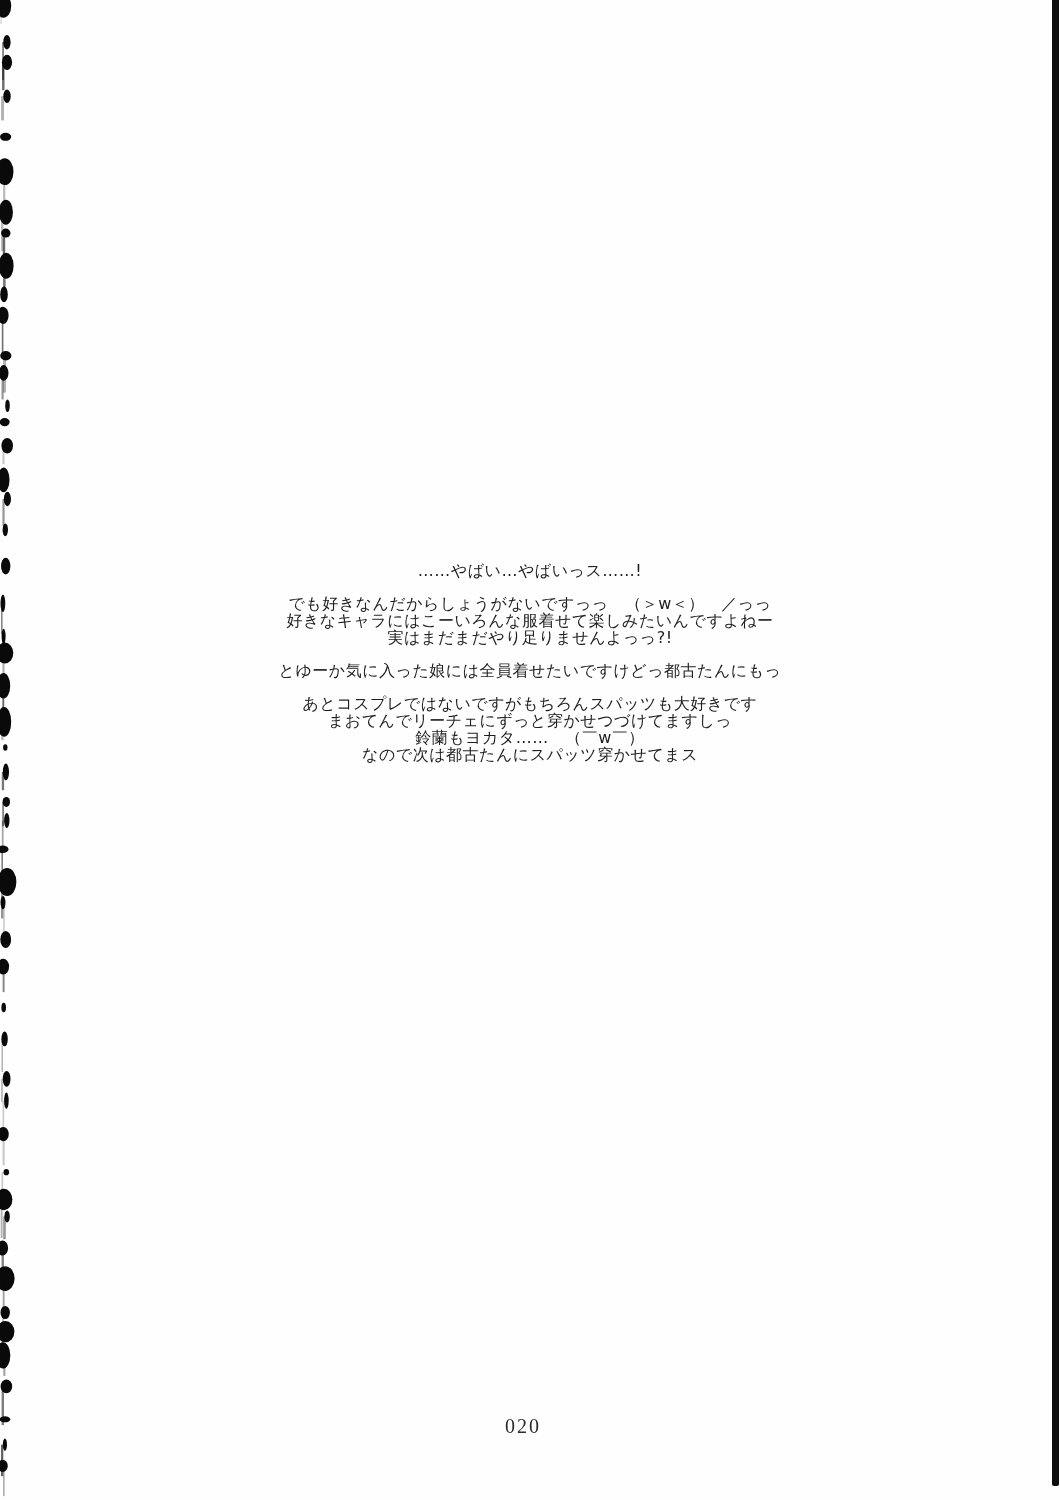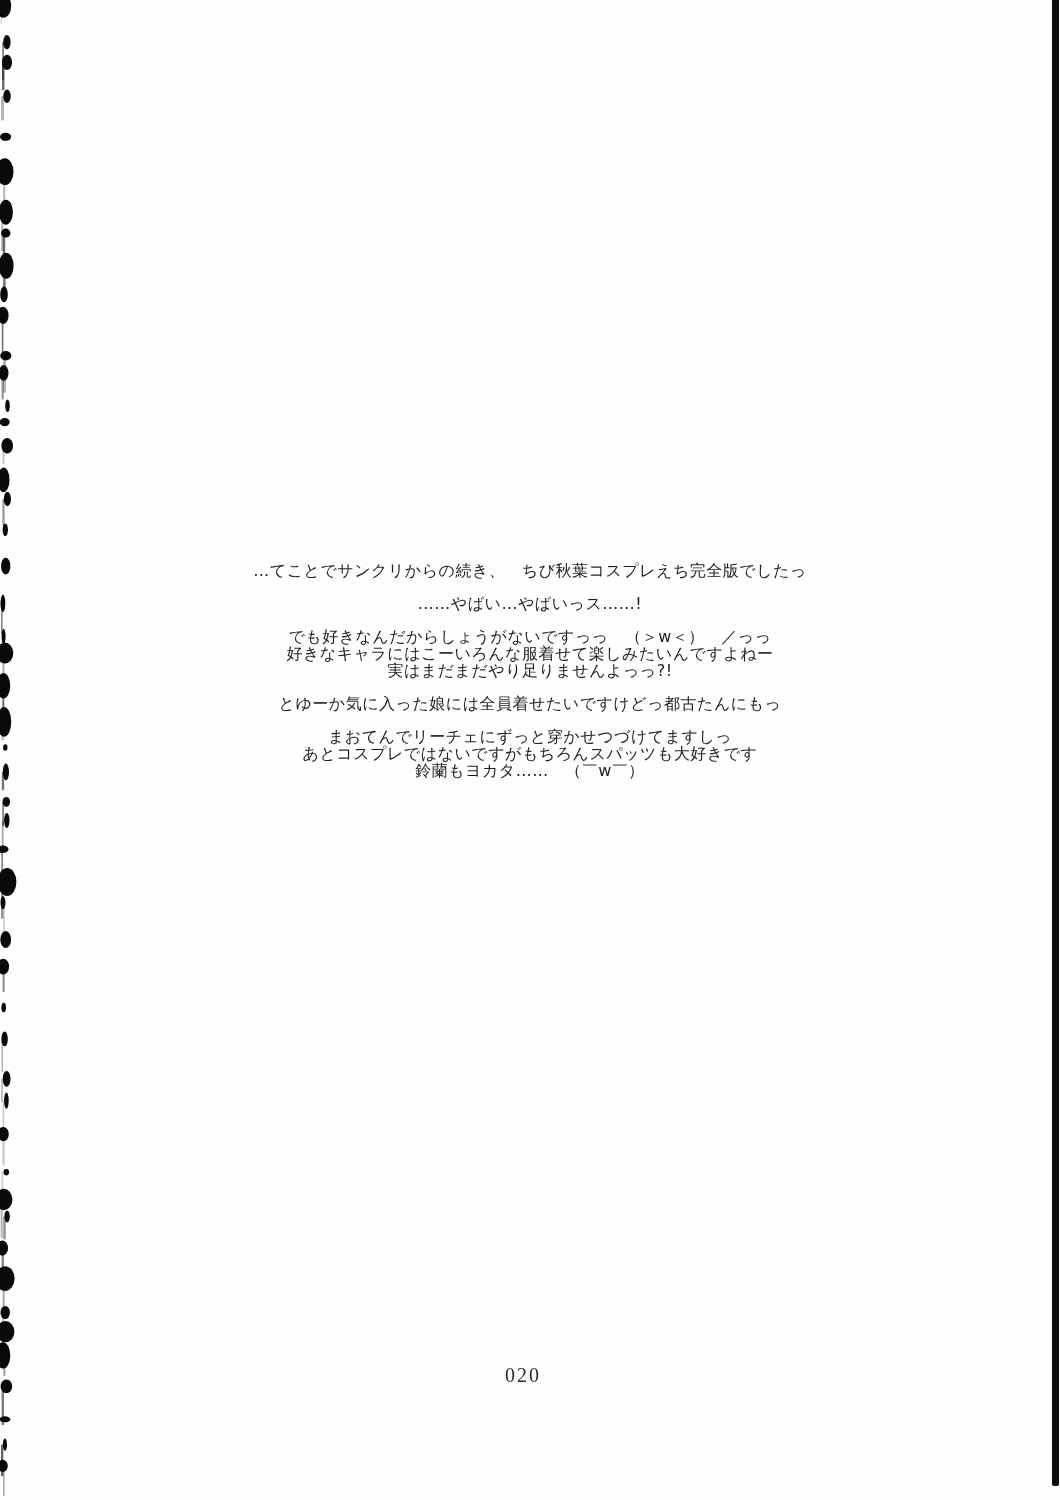--- a/index.html
+++ b/index.html
@@ -56,21 +56,21 @@
     display: block;
     height: 17px;
     line-height: 17px;
     white-space: nowrap;
   }
   
   .folio {
     position: absolute;
     left: 0;
     right: 0;
-    top: 1364px;
+    top: 1415px;
     text-align: center;
   }
   .folio span {
     display: inline-block;
     transform: translateX(-7px);
     font-family: "Liberation Serif", "DejaVu Serif", serif;
     font-size: 20px;
     letter-spacing: 2px;
     color: #2b2b2b;
   }
@@ -171,37 +171,35 @@
       <ellipse cx="4.9" cy="1444.7" rx="2.1" ry="6.2" fill="#0a0a0a"></ellipse>
       <rect x="1.0" y="1444.7" width="2.3" height="31.5" fill="#0a0a0a" opacity="0.63"></rect>
       <ellipse cx="2.7" cy="1465.9" rx="5.1" ry="6.1" fill="#0a0a0a"></ellipse>
       <rect x="3.1" y="1465.9" width="1.5" height="30.2" fill="#0a0a0a" opacity="0.35"></rect>
     </svg>
 
   <div id="edge-right" class="edge-right" style="background: rgb(12, 12, 12);"></div>
 
   <div class="afterword">
     <p>
-      <span class="line">…てことでサンクリからの続き、　ちび秋葉コスプレえち完全版でしたっ</span>
-    </p>
-    <p>
       <span class="line">……やばい…やばいっス……!</span>
     </p>
     <p>
       <span class="line">でも好きなんだからしょうがないですっっ　（＞w＜）　／っっ</span>
       <span class="line">好きなキャラにはこーいろんな服着せて楽しみたいんですよねー</span>
       <span class="line">実はまだまだやり足りませんよっっ?!</span>
     </p>
     <p>
       <span class="line">とゆーか気に入った娘には全員着せたいですけどっ都古たんにもっ</span>
     </p>
     <p>
+      <span class="line">あとコスプレではないですがもちろんスパッツも大好きです</span>
       <span class="line">まおてんでリーチェにずっと穿かせつづけてますしっ</span>
-      <span class="line">あとコスプレではないですがもちろんスパッツも大好きです</span>
       <span class="line">鈴蘭もヨカタ……　（￣w￣）</span>
+      <span class="line">なので次は都古たんにスパッツ穿かせてまス</span>
     </p>
   </div>
 
   <div class="folio">
     <span>020</span>
   </div>
 
 </div>
 
 </body></html>

